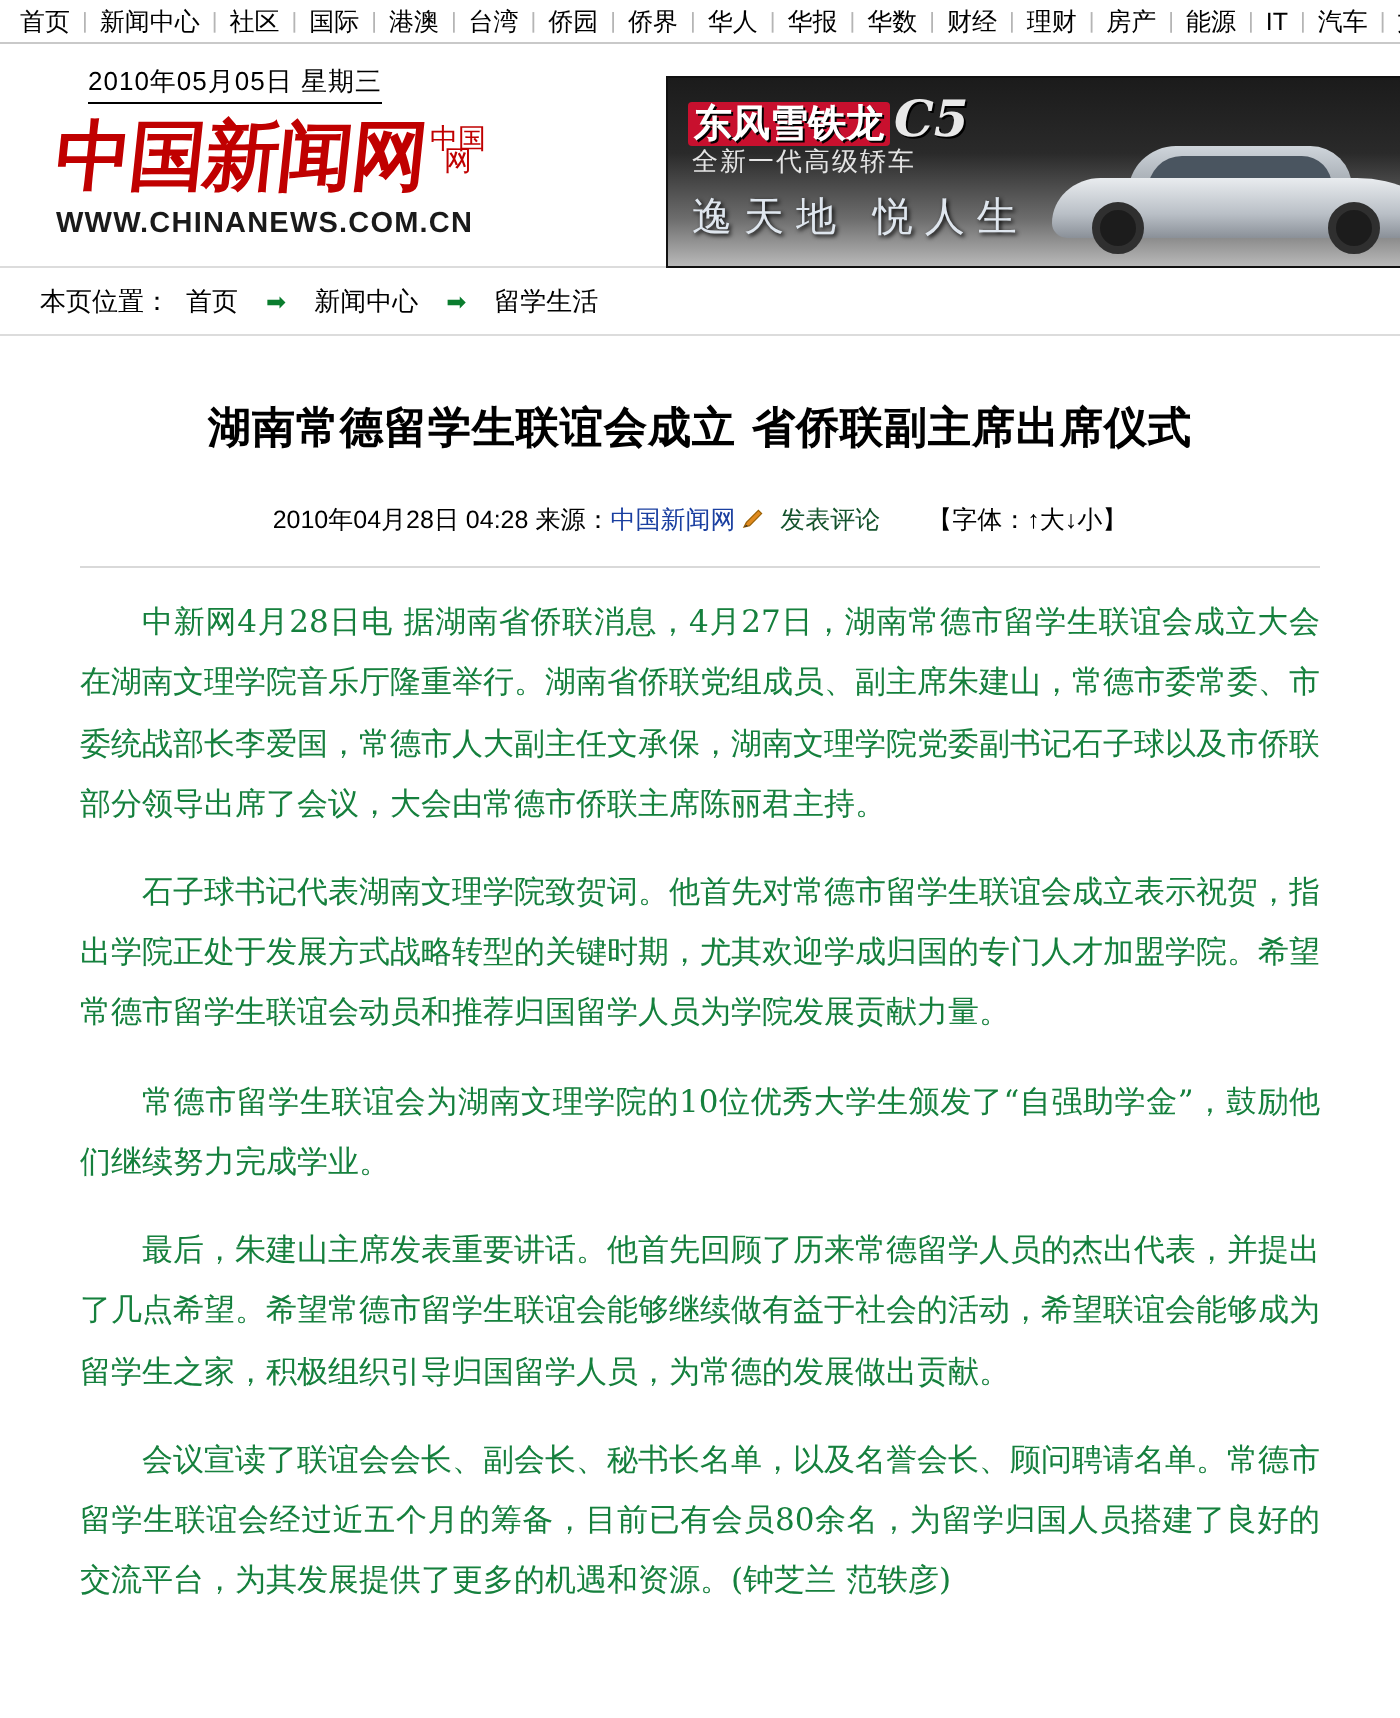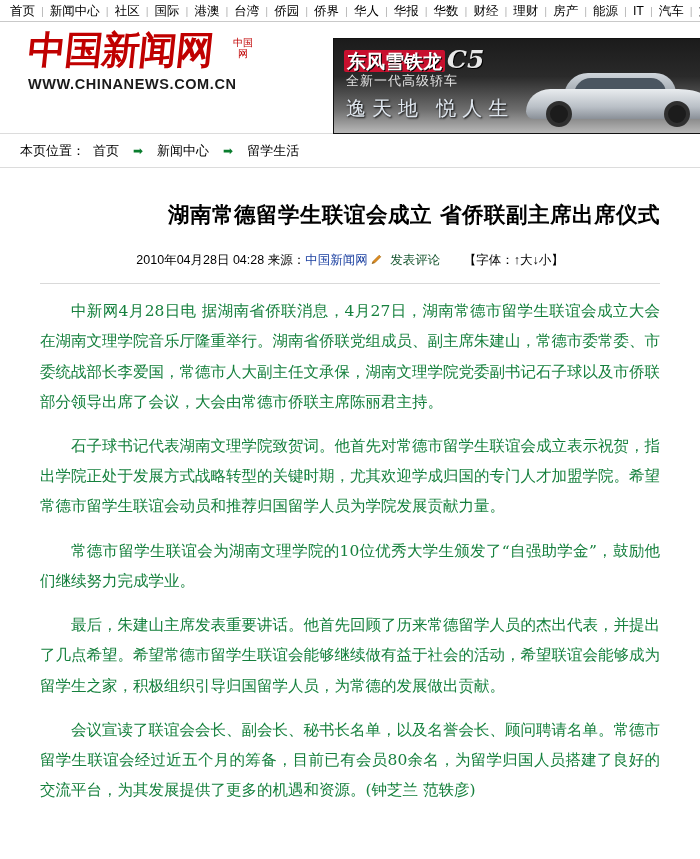--- a/index.html
+++ b/index.html
@@ -74,22 +74,22 @@
     font-size: 38px;
     color: #c00000;
     letter-spacing: -1px;
     line-height: 44px;
     display: inline-block;
     transform: skewX(-6deg);
   }
   .logo-badge {
     display: inline-block;
     vertical-align: top;
-    margin-left: 20px;
-    font-size: 10px;
+    margin-left: 2px;
+    font-size: 14px;
     line-height: 11px;
     color: #c00000;
     font-family: "DejaVu Serif", serif;
     padding-top: 9px;
     text-align: center;
   }
   .logo-url {
     font-size: 14.5px;
     font-weight: bold;
     color: #1a1a1a;
@@ -202,21 +202,21 @@
 
   
   .article {
     padding: 22px 40px 10px 40px;
   }
   h1.title {
     font-family: "DejaVu Serif", serif;
     font-size: 21.5px;
     font-weight: bold;
     color: #000;
-    text-align: right;
+    text-align: center;
     margin: 10px 0 22px 0;
     letter-spacing: 0.5px;
     line-height: 1.4;
   }
   .meta {
     text-align: center;
     font-size: 12.5px;
     color: #000;
     border-bottom: 1px solid #d9d9d9;
     padding-bottom: 14px;
@@ -290,20 +290,23 @@
     <a>IT</a>
     <span class="sep">|</span>
     <a>汽车</a>
     <span class="sep">|</span>
     <a>文化</a>
   </div>
 
   <div class="header">
 
     <div class="logo-block">
+      <div class="logo-date">
+        <span class="date-underline">2010年05月05日 星期三</span>
+      </div>
       <div class="logo-main">
         <span class="logo-cn">中国新闻网</span><span class="logo-badge"><span>中国</span><br><span>网</span></span>
       </div>
       <div class="logo-url">WWW.CHINANEWS.COM.CN</div>
     </div>
 
     <div class="banner">
       <div class="brand">
         <span class="redbox">东风雪铁龙</span><span class="c5">C5</span>
       </div>

